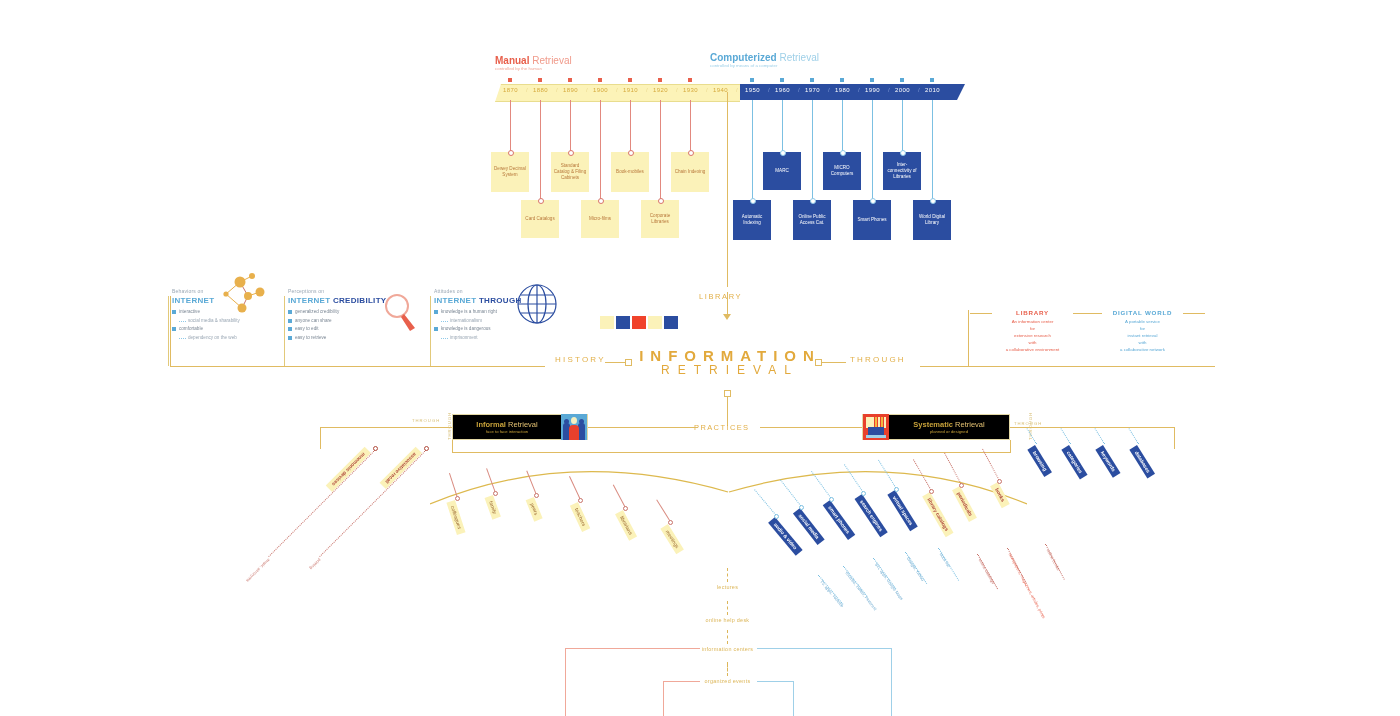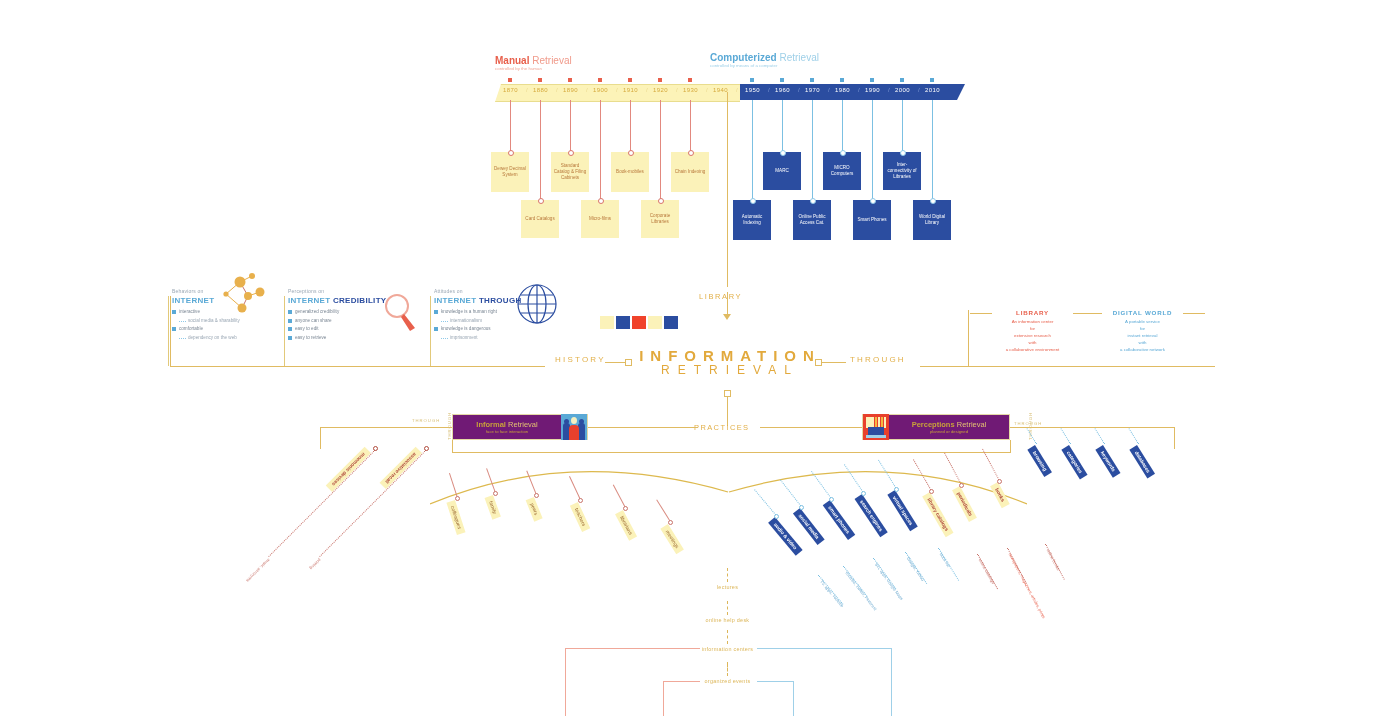--- a/index.html
+++ b/index.html
@@ -57,21 +57,21 @@
   .vl{position:absolute;width:1px;background:#e0bb62;}
   .sq{position:absolute;width:5px;height:5px;border:1px solid #e0bb62;background:#fff;}
   .swatch{position:absolute;width:14px;height:13px;}
 
   
   .setblk{position:absolute;text-align:center;}
   .setblk .t{font-size:6.2px;font-weight:bold;letter-spacing:.8px;}
   .setblk .d{font-size:4.4px;line-height:1.6;margin-top:2px;}
 
   
-  .pracbox{position:absolute;background:#701a75;border:1px solid #e4d9a6;height:26px;box-sizing:border-box;
+  .pracbox{position:absolute;background:#000000;border:1px solid #e4d9a6;height:26px;box-sizing:border-box;
            display:flex;align-items:center;}
   .pracbox .txt{flex:1;text-align:center;}
   .pracbox .t1{font-size:7.5px;font-weight:bold;}
   .pracbox .t2{font-size:4.2px;}
   .ico{width:26px;height:26px;flex:0 0 26px;position:relative;overflow:hidden;}
   .through{position:absolute;font-size:4.2px;letter-spacing:1px;color:#d9c07a;}
   .through.vert{transform:rotate(-90deg);transform-origin:left top;}
 
   
   .tag{position:absolute;transform-origin:left top;white-space:nowrap;font-size:5px;
@@ -384,21 +384,21 @@
       <div style="position:absolute;left:3px;top:3px;width:8px;height:11px;background:#fbf2b9;"></div>
       <div style="position:absolute;left:12px;top:3px;width:2px;height:11px;background:#f4b840;"></div>
       <div style="position:absolute;left:15px;top:3px;width:2px;height:11px;background:#fbf2b9;"></div>
       <div style="position:absolute;left:18px;top:3px;width:2px;height:11px;background:#f4b840;"></div>
       <div style="position:absolute;left:21px;top:3px;width:2px;height:11px;background:#fbf2b9;"></div>
       <div style="position:absolute;left:5px;top:13px;width:16px;height:9px;background:#2b4da0;"></div>
       <div style="position:absolute;left:3px;top:21px;width:20px;height:3px;background:#9fd0e8;"></div>
     </div>
     <div class="txt">
       <div class="t1">
-        <span>Perceptions</span>
+        <span>Systematic</span>
         <span style="font-weight:normal;color:#e3c172;">Retrieval</span>
       </div>
       <div class="t2">planned or designed</div>
     </div>
   </div>
 
   <div class="hl" style="left:320px;top:427px;width:132px;"></div>
   <div class="hl" style="left:588px;top:427px;width:110px;"></div>
   <div class="hl" style="left:760px;top:427px;width:102px;"></div>
   <div class="hl" style="left:1010px;top:427px;width:165px;"></div>

